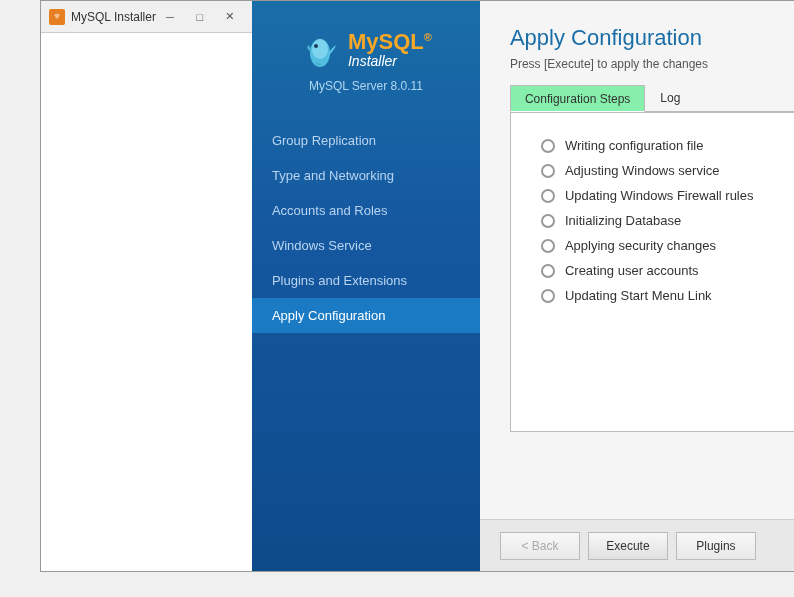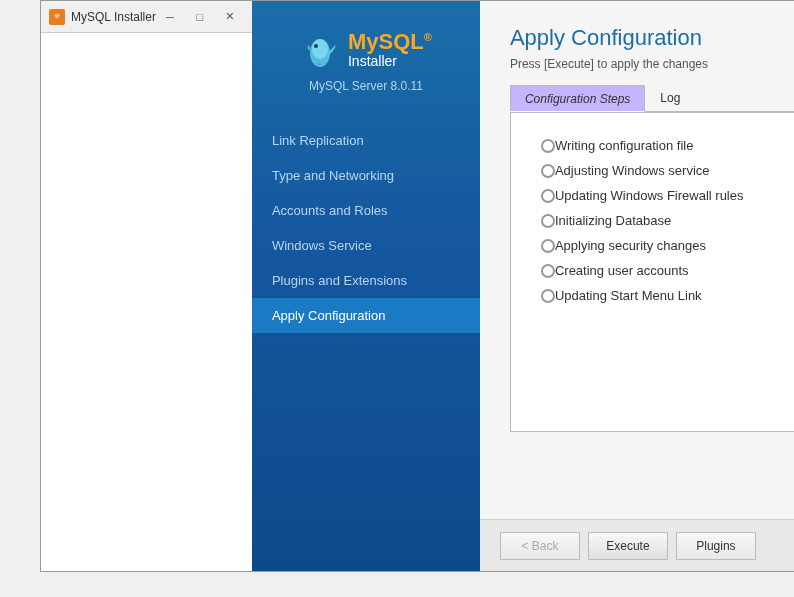--- a/index.html
+++ b/index.html
@@ -116,20 +116,21 @@
       line-height: 1;
     }
 
     .mysql-brand span {
       color: #f9a825;
     }
 
     .installer-text {
       font-size: 14px;
       color: #fff;
+      font-style: italic;
     }
 
     .server-version {
       font-size: 12px;
       color: #aed6f1;
       text-align: right;
       margin-top: 4px;
     }
 
     .nav-item {
@@ -183,39 +184,39 @@
     .tab {
       padding: 5px 14px;
       font-size: 12px;
       cursor: pointer;
       border: 1px solid transparent;
       background: transparent;
       color: #333;
     }
 
     .tab.active {
-      background: #c4b5fd;
+      background: #86efac;
       border: 1px solid #bbb;
       border-bottom: 1px solid #fff;
       margin-bottom: -1px;
-      font-style: italic;
     }
 
     
     .steps-container {
       background: #fff;
       border: 1px solid #bbb;
       padding: 20px 20px 20px 30px;
       min-height: 320px;
     }
 
     .step-item {
       display: flex;
       align-items: center;
       padding: 5px 0;
+      gap: 10px;
     }
 
     .step-radio {
       width: 14px;
       height: 14px;
       border: 2px solid #999;
       border-radius: 50%;
       flex-shrink: 0;
       background: #fff;
     }
@@ -294,21 +295,21 @@
           <div class="logo-text">
             <div class="mysql-brand">
               <span>MySQL</span><sup style="font-size:11px;color:#f9a825">®</sup>
             </div>
             <div class="installer-text">Installer</div>
           </div>
         </div>
         <div class="server-version">MySQL Server 8.0.11</div>
       </div>
 
-      <div class="nav-item">Link Replication</div>
+      <div class="nav-item">Group Replication</div>
       <div class="nav-item">Type and Networking</div>
       <div class="nav-item">Accounts and Roles</div>
       <div class="nav-item">Windows Service</div>
       <div class="nav-item">Plugins and Extensions</div>
       <div class="nav-item active">Apply Configuration</div>
     </div>
 
     <div class="right-panel">
       <div class="panel-body">
 

